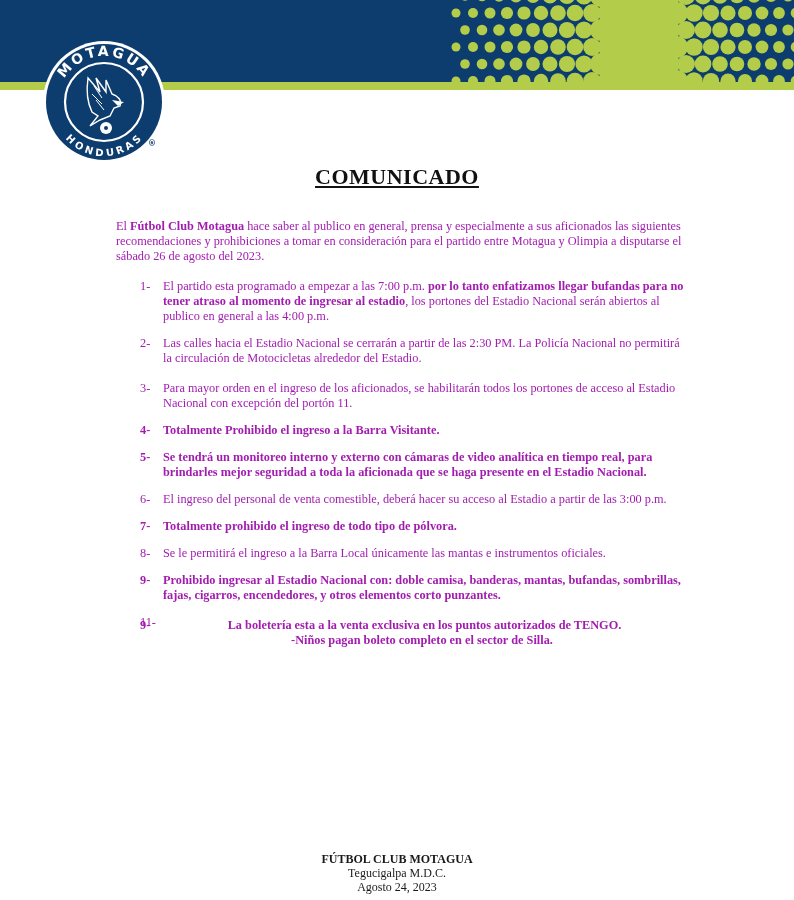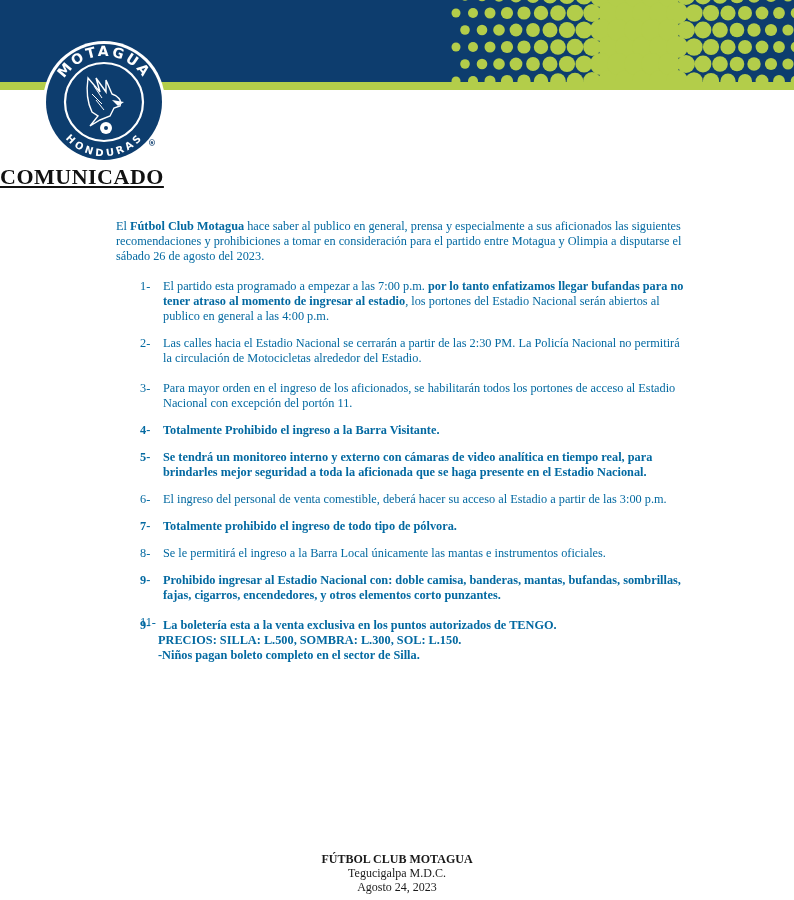--- a/index.html
+++ b/index.html
@@ -18,37 +18,37 @@
   }
   .dots { position: absolute; left: 0; top: 0; }
   .logo {
     position: absolute; left: 42px; top: 40px; width: 124px; height: 124px;
   }
   .reg {
     position: absolute; left: 148px; top: 139px;
     font-family: "DejaVu Sans", sans-serif; font-size: 8px; color: #0d3d6e; font-weight: bold;
   }
   .title {
-    position: absolute; left: 0; width: 794px; top: 164px; 
+    position: absolute; left: 0; width: 794px; top: 164px; text-align: center;
     font-family: "Liberation Serif", "DejaVu Serif", serif;
     font-size: 22px; font-weight: bold; text-decoration: underline; letter-spacing: 0.5px;
     color: #111;
   }
   .doc {
     position: absolute; left: 116px; top: 219px; width: 570px;
     font-family: "Liberation Serif", "DejaVu Serif", serif;
-    font-size: 12.3px; line-height: 15px; color: #0369a1;
+    font-size: 12.3px; line-height: 15px; color: #a21caf;
   }
   .intro { margin: 0 0 15px 0; }
   .items { list-style: none; margin: 0; padding: 0; }
   .item { position: relative; padding-left: 47px; margin-bottom: 12px; }
   .num { position: absolute; left: 24px; top: 0; }
   .item.bold, .item.bold .num { font-weight: bold; }
   .b { font-weight: bold; }
-  .subline { display: block; }
+  .subline { display: block; text-align: center; }
   .footer {
     position: absolute; left: 0; width: 794px; top: 852px; text-align: center;
     font-family: "Liberation Serif", "DejaVu Serif", serif;
     font-size: 12px; line-height: 14px; color: #1a1a1a;
   }
   .footer .org { font-weight: bold; }
 </style>
 </head>
 <body>
 
@@ -246,21 +246,20 @@
     <li class="item bold">
       <span class="num">9-</span>
       <span>Prohibido ingresar al Estadio Nacional con: doble camisa, banderas, mantas, bufandas, sombrillas, fajas, cigarros, encendedores, y otros elementos corto punzantes.</span>
     </li>
     <li class="item" style="margin-bottom:15px">
       <span class="num">11-</span>
     </li>
     <li class="item bold">
       <span class="num">9-</span>
       <span class="subline">La boletería esta a la venta exclusiva en los puntos autorizados de TENGO.</span>
-      <span class="subline" style="margin-left:-5px">PRECIOS: SILLA: L.500, SOMBRA: L.300, SOL: L.150.</span>
       <span class="subline" style="margin-left:-5px">-Niños pagan boleto completo en el sector de Silla.</span>
     </li>
   </ol>
 </div>
 
 <div class="footer">
   <div class="org">FÚTBOL CLUB MOTAGUA</div>
   <div>Tegucigalpa M.D.C.</div>
   <div>Agosto 24, 2023</div>
 </div>

